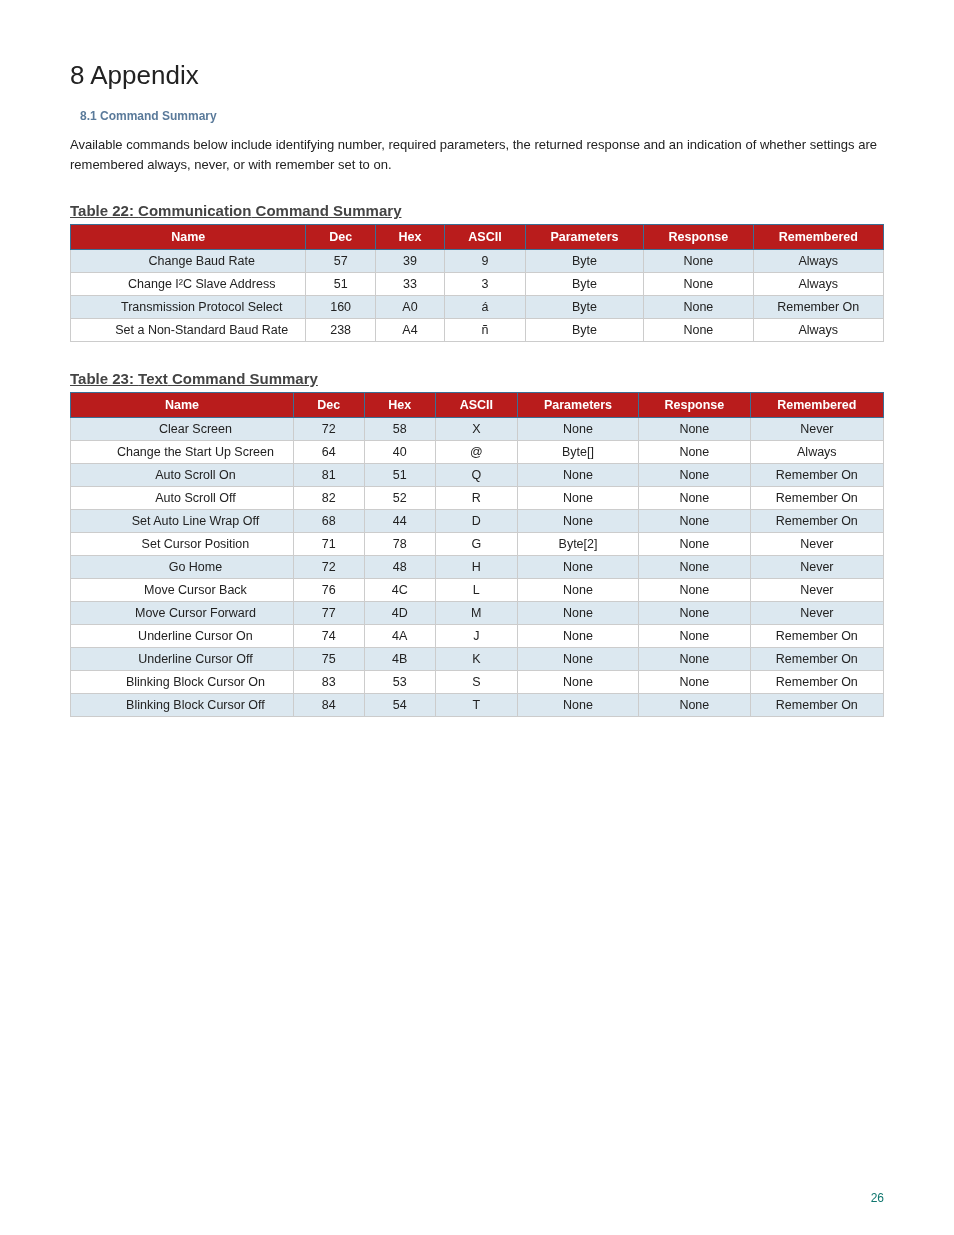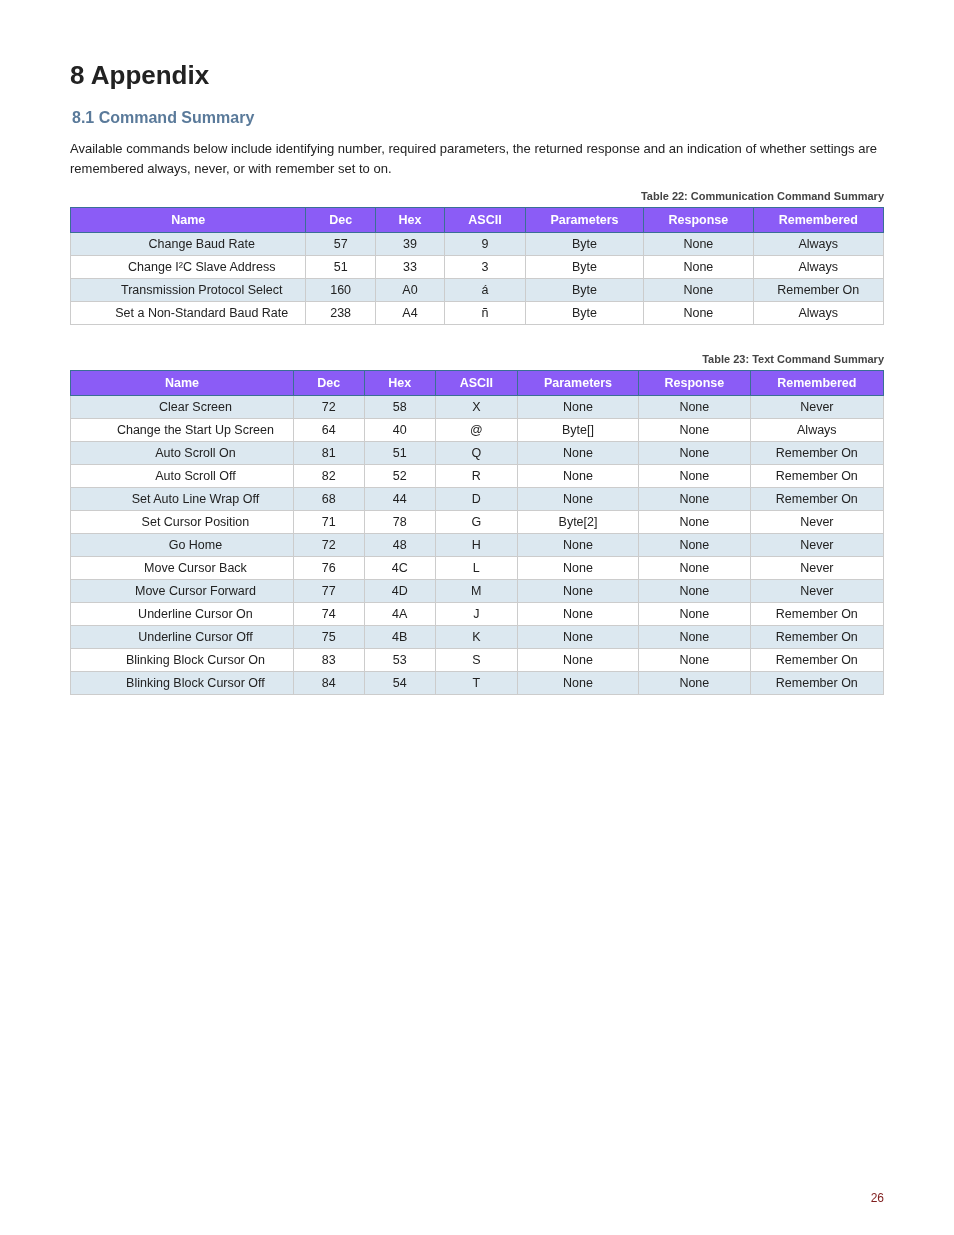--- a/index.html
+++ b/index.html
@@ -9,62 +9,64 @@
       color: #222;
       font-size: 13px;
       padding: 60px 70px 60px 70px;
       max-width: 954px;
       min-height: 1235px;
       position: relative;
     }
 
     h1.chapter-title {
       font-size: 26px;
-      font-weight: bold;
+      font-weight: normal;
       color: #222;
       margin-bottom: 18px;
       border-bottom: none;
     }
 
     h2.section-title {
-      font-size: 16px;
+      font-size: 12px;
       font-weight: bold;
       color: #5a7a9a;
       margin-bottom: 12px;
       padding-left: 2px;
+      margin-left: 8px;
     }
 
     .intro-text {
       font-size: 13px;
       color: #222;
-      margin-bottom: 12px;
+      margin-bottom: 28px;
       line-height: 1.5;
     }
 
     .table-caption {
-      text-align: right;
-      font-size: 11px;
+      text-align: left;
+      font-size: 15px;
       color: #444;
       margin-bottom: 5px;
       font-style: italic;
+      text-decoration: underline;
     }
     .table-caption span {
       font-style: normal;
       font-weight: bold;
     }
 
     table {
       width: 100%;
       border-collapse: collapse;
       margin-bottom: 28px;
       font-size: 12.5px;
     }
 
     table thead tr th {
-      background-color: #8b5cf6;
+      background-color: #b91c1c;
       color: #fff;
       text-align: center;
       padding: 5px 20px;
       border: 1px solid #3a6f95;
       font-weight: bold;
     }
 
     table thead tr th:first-child {
       text-align: center;
     }
@@ -85,21 +87,21 @@
     }
     table tbody tr:nth-child(even) {
       background-color: #fff;
     }
 
     .page-number {
       position: absolute;
       bottom: 30px;
       right: 70px;
       font-size: 12px;
-      color: #7f1d1d;
+      color: #0f766e;
     }
   </style>
 </head>
 <body>
 
 <h1 class="chapter-title">8 Appendix</h1>
 
 <h2 class="section-title">8.1 Command Summary</h2>
 
 <p class="intro-text">Available commands below include identifying number, required parameters, the returned response and an indication of whether settings are remembered always, never, or with remember set to on.</p>

